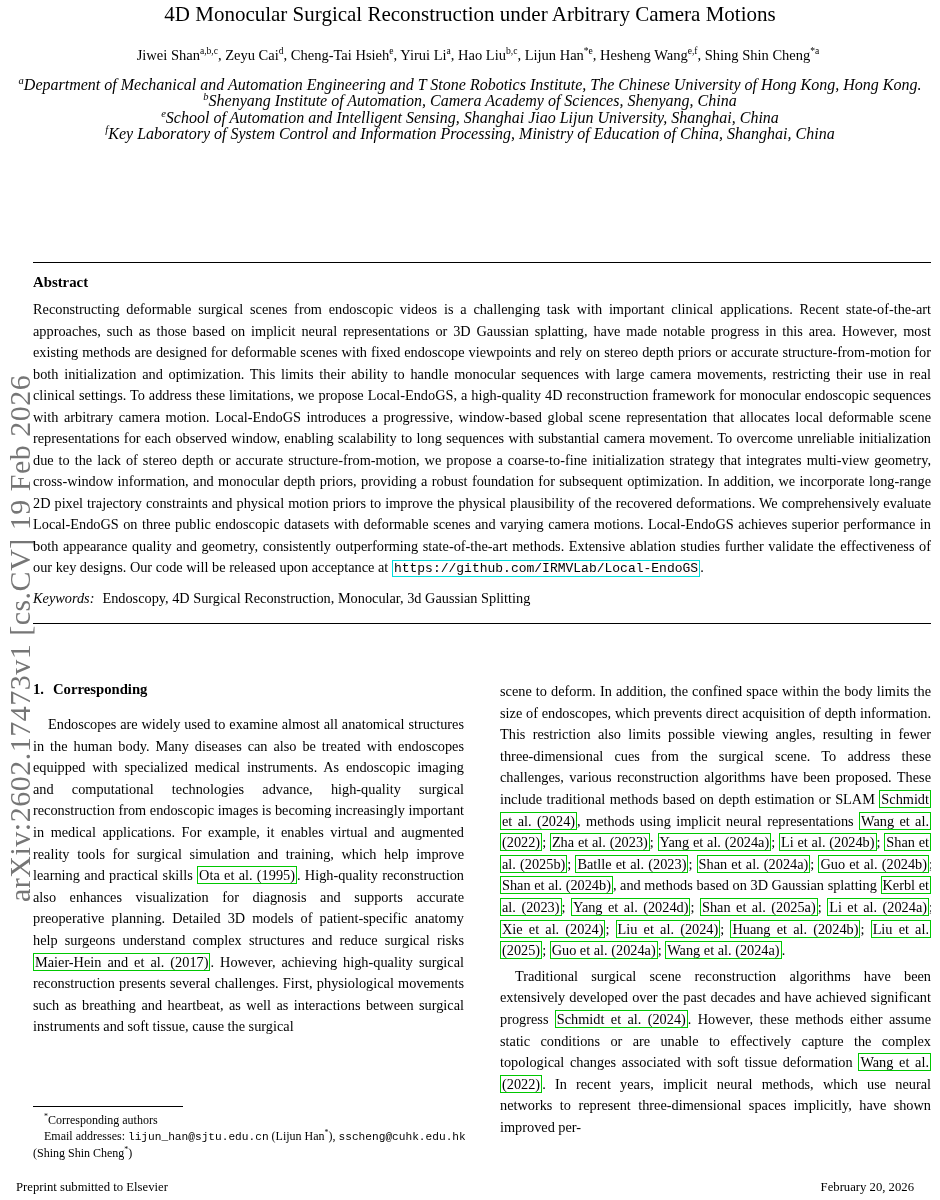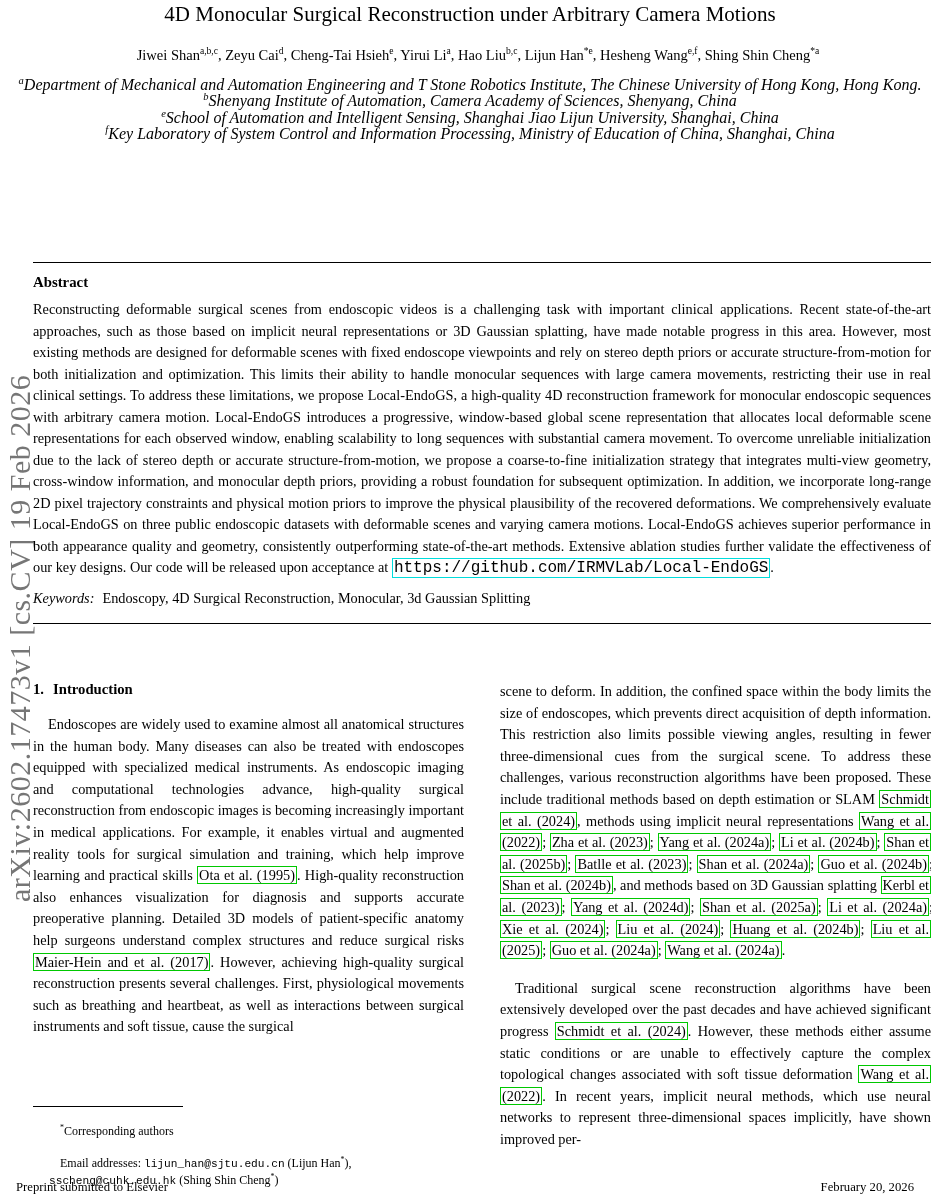--- a/index.html
+++ b/index.html
@@ -43,44 +43,44 @@
 
   
   .columns { position: absolute; top: 681px; left: 33px; width: 898px; display: flex; gap: 36px; }
   .col { width: 431px; }
   .col-left  { height: 423px; overflow: hidden; }
   .col-right { height: 497px; overflow: hidden; }
   .sec-heading { font-size: 14.7px; font-weight: bold; margin: 0 0 16px 0; }
   .sec-heading .sec-num { margin-right: 9px; }
   .body-p { font-size: 14.3px; line-height: 21.6px; text-align: justify; margin: 0; }
   .indent { text-indent: 15px; }
-  .body-p + .body-p { margin-top: 16px; }
+  .body-p + .body-p { margin-top: 4px; }
 
   
   .cite-box {
     border: 1px solid #00c800;
     padding: 0 1px;
     -webkit-box-decoration-break: clone;
     box-decoration-break: clone;
   }
   .link-box {
     border: 1px solid #00dddd;
     font-family: "Liberation Mono", monospace;
-    font-size: 16px;
+    font-size: 13px;
     padding: 0 1px;
     -webkit-box-decoration-break: clone;
     box-decoration-break: clone;
   }
   .it { }
   .mono { font-family: "Liberation Mono", monospace; font-size: 0.93em; }
 
   
   .footnote { position: absolute; top: 1106px; left: 33px; width: 435px; font-size: 12px; line-height: 16px; }
   .footnote-rule { border: none; border-top: 1px solid #000; width: 150px; margin: 0 0 5px 0; }
-  .fn-line { margin: 16px; text-indent: 11px; }
+  .fn-line { margin: 0; text-indent: 11px; }
 
   
   .footer {
     position: absolute; top: 1180px; left: 16px; width: 898px;
     display: flex; justify-content: space-between;
     font-size: 12.7px; 
   }
 </style>
 </head>
 <body>
@@ -106,21 +106,21 @@
     <p class="abs-text"><span>Reconstructing deformable surgical scenes from endoscopic videos is a challenging task with important clinical applications. Recent state-of-the-art approaches, such as those based on implicit neural representations or 3D Gaussian splatting, have made notable progress in this area. However, most existing methods are designed for deformable scenes with fixed endoscope viewpoints and rely on stereo depth priors or accurate structure-from-motion for both initialization and optimization. This limits their ability to handle monocular sequences with large camera movements, restricting their use in real clinical settings. To address these limitations, we propose Local-EndoGS, a high-quality 4D reconstruction framework for monocular endoscopic sequences with arbitrary camera motion. Local-EndoGS introduces a progressive, window-based global scene representation that allocates local deformable scene representations for each observed window, enabling scalability to long sequences with substantial camera movement. To overcome unreliable initialization due to the lack of stereo depth or accurate structure-from-motion, we propose a coarse-to-fine initialization strategy that integrates multi-view geometry, cross-window information, and monocular depth priors, providing a robust foundation for subsequent optimization. In addition, we incorporate long-range 2D pixel trajectory constraints and physical motion priors to improve the physical plausibility of the recovered deformations. We comprehensively evaluate Local-EndoGS on three public endoscopic datasets with deformable scenes and varying camera motions. Local-EndoGS achieves superior performance in both appearance quality and geometry, consistently outperforming state-of-the-art methods. Extensive ablation studies further validate the effectiveness of our key designs. Our code will be released upon acceptance at </span><span class="link-box">https://github.com/IRMVLab/Local-EndoGS</span><span>.</span></p>
     <p class="keywords">
       <span class="label">Keywords:</span><span>Endoscopy, 4D Surgical Reconstruction, Monocular, 3d Gaussian Splitting</span>
     </p>
     <hr class="rule rule-bottom">
   </section>
 
   <main class="columns">
     <div class="col col-left">
       <h3 class="sec-heading">
-        <span class="sec-num">1.</span><span>Introduction</span>
+        <span class="sec-num">1.</span><span>Corresponding</span>
       </h3>
       <p class="body-p indent"><span>Endoscopes are widely used to examine almost all anatomical structures in the human body. Many diseases can also be treated with endoscopes equipped with specialized medical instruments. As endoscopic imaging and computational technologies advance, high-quality surgical reconstruction from endoscopic images is becoming increasingly important in medical applications. For example, it enables virtual and augmented reality tools for surgical simulation and training, which help improve learning and practical skills </span><span class="cite-box">Ota et al. (1995)</span><span>. High-quality reconstruction also enhances visualization for diagnosis and supports accurate preoperative planning. Detailed 3D models of patient-specific anatomy help surgeons understand complex structures and reduce surgical risks </span><span class="cite-box">Maier-Hein and et al. (2017)</span><span>. However, achieving high-quality surgical reconstruction presents several challenges. First, physiological movements such as breathing and heartbeat, as well as interactions between surgical instruments and soft tissue, cause the surgical</span></p>
     </div>
     <div class="col col-right">
       <p class="body-p"><span>scene to deform. In addition, the confined space within the body limits the size of endoscopes, which prevents direct acquisition of depth information. This restriction also limits possible viewing angles, resulting in fewer three-dimensional cues from the surgical scene. To address these challenges, various reconstruction algorithms have been proposed. These include traditional methods based on depth estimation or SLAM </span><span class="cite-box">Schmidt et al. (2024)</span><span>, methods using implicit neural representations </span><span class="cite-box">Wang et al. (2022)</span><span>; </span><span class="cite-box">Zha et al. (2023)</span><span>; </span><span class="cite-box">Yang et al. (2024a)</span><span>; </span><span class="cite-box">Li et al. (2024b)</span><span>; </span><span class="cite-box">Shan et al. (2025b)</span><span>; </span><span class="cite-box">Batlle et al. (2023)</span><span>; </span><span class="cite-box">Shan et al. (2024a)</span><span>; </span><span class="cite-box">Guo et al. (2024b)</span><span>; </span><span class="cite-box">Shan et al. (2024b)</span><span>, and methods based on 3D Gaussian splatting </span><span class="cite-box">Kerbl et al. (2023)</span><span>; </span><span class="cite-box">Yang et al. (2024d)</span><span>; </span><span class="cite-box">Shan et al. (2025a)</span><span>; </span><span class="cite-box">Li et al. (2024a)</span><span>; </span><span class="cite-box">Xie et al. (2024)</span><span>; </span><span class="cite-box">Liu et al. (2024)</span><span>; </span><span class="cite-box">Huang et al. (2024b)</span><span>; </span><span class="cite-box">Liu et al. (2025)</span><span>; </span><span class="cite-box">Guo et al. (2024a)</span><span>; </span><span class="cite-box">Wang et al. (2024a)</span><span>.</span></p>
       <p class="body-p indent"><span>Traditional surgical scene reconstruction algorithms have been extensively developed over the past decades and have achieved significant progress </span><span class="cite-box">Schmidt et al. (2024)</span><span>. However, these methods either assume static conditions or are unable to effectively capture the complex topological changes associated with soft tissue deformation </span><span class="cite-box">Wang et al. (2022)</span><span>. In recent years, implicit neural methods, which use neural networks to represent three-dimensional spaces implicitly, have shown improved per-</span></p>
     </div>
   </main>
 
   <div class="footnote">

